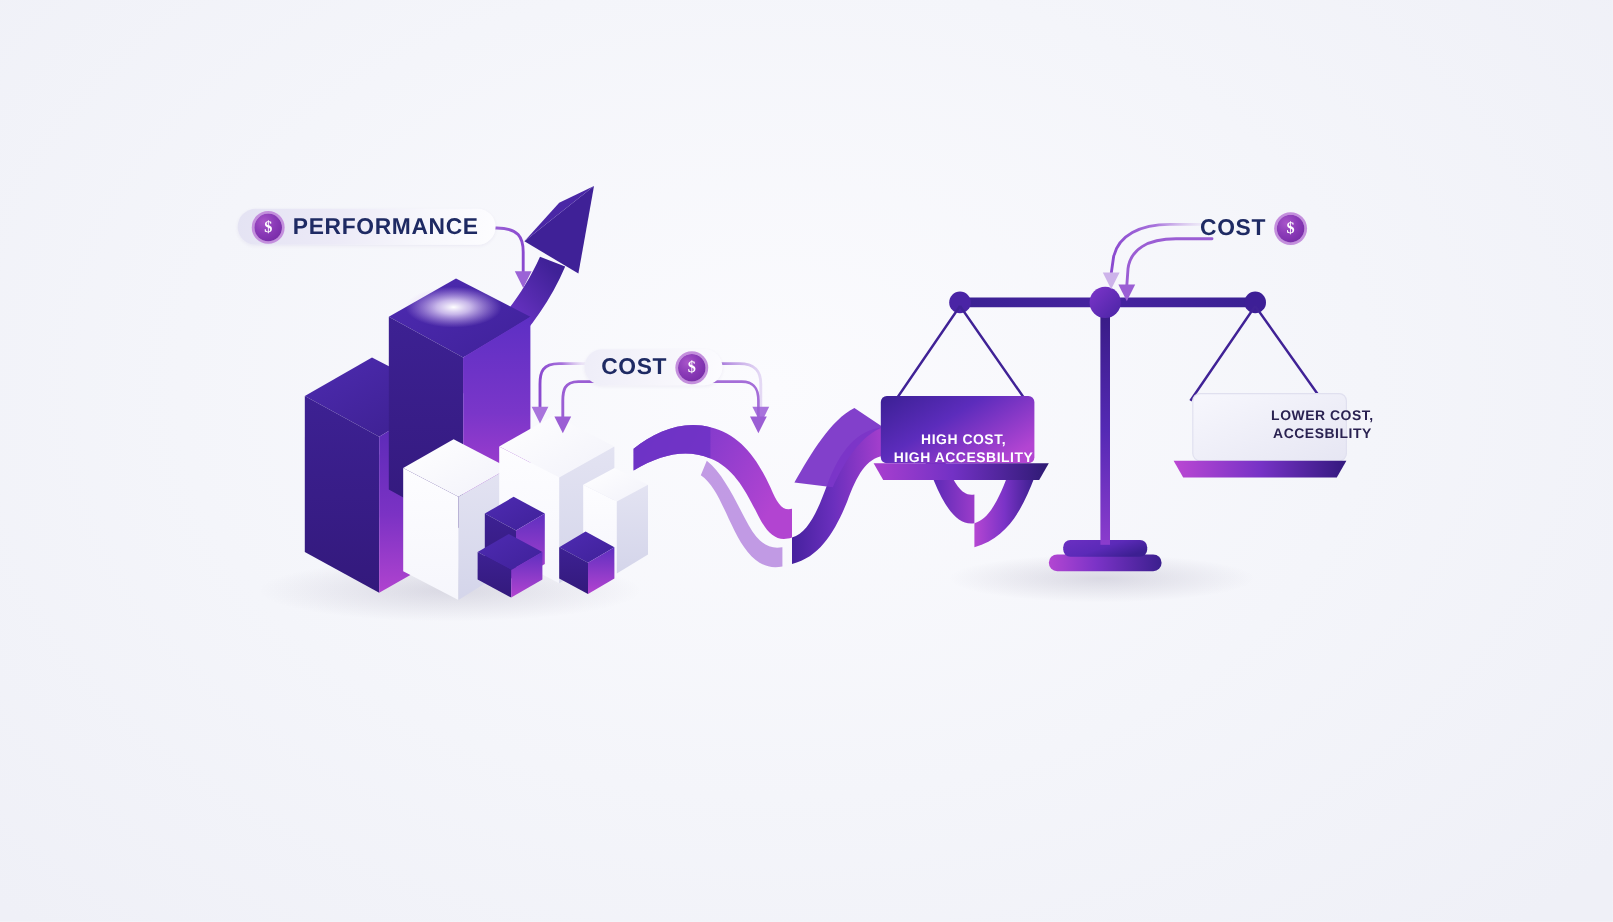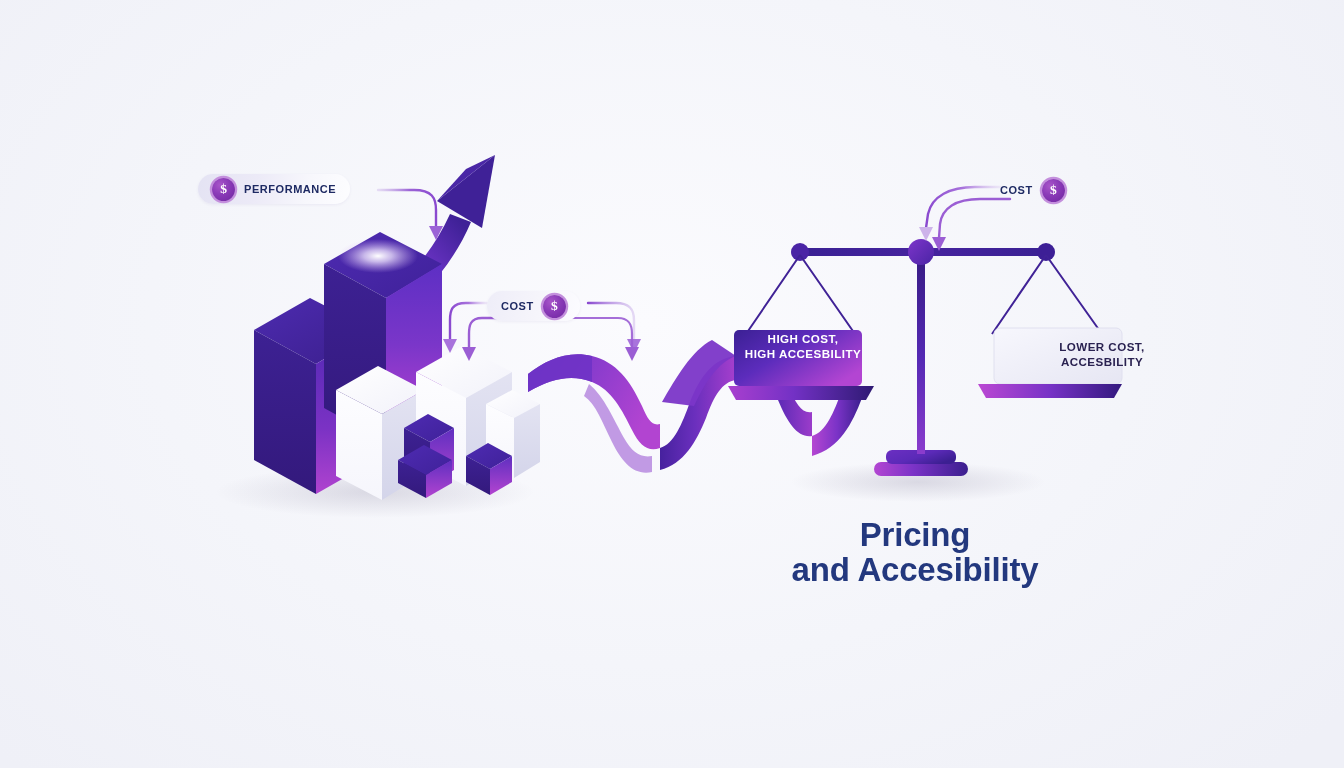--- a/index.html
+++ b/index.html
@@ -32,21 +32,21 @@
     align-items: center;
     gap: 9px;
     height: 30px;
     padding: 0 14px;
     border-radius: 15px;
     background: linear-gradient(100deg, #e4e3f3 0%, #eceaf7 38%, #f7f7fc 72%, #fdfdff 100%);
     box-shadow: 0 1px 3px rgba(80, 60, 140, 0.07);
     white-space: nowrap;
   }
   .pill-text {
-    font-size: 11px;
+    font-size: 19px;
     font-weight: 700;
     letter-spacing: 0.55px;
     color: #1e2a63;
     line-height: 1;
   }
   .coin {
     position: relative;
     width: 23px; height: 23px;
     border-radius: 50%;
     background: radial-gradient(circle at 34% 30%, #a855c9 0%, #8b3bb8 42%, #6f24a0 100%);
@@ -79,21 +79,21 @@
   
   .pan-caption {
     position: absolute;
     text-align: center;
     font-size: 11.6px;
     font-weight: 700;
     letter-spacing: 0.45px;
     line-height: 1.28;
     pointer-events: none;
   }
-  #caption-left  { left: 742px; top: 332px; width: 122px; color: #ffffff; }
+  #caption-left  { left: 742px; top: 360px; width: 122px; color: #ffffff; }
   #caption-right { left: 1041px; top: 340px; width: 122px; color: #2a2251; }
 </style>
 </head>
 <body>
 
 <div id="stage">
 
   <svg id="artboard" viewBox="0 0 1344 768" xmlns="http://www.w3.org/2000/svg">
     <defs>
 
@@ -409,18 +409,14 @@
     <div>HIGH COST,</div>
     <div>HIGH ACCESBILITY</div>
   </div>
 
   <div class="pan-caption" id="caption-right">
     <div>LOWER COST,</div>
     <div>ACCESBILITY</div>
   </div>
 
 
-  <div class="heading" id="heading-right">
-    <div>Pricing</div>
-    <div>and Accesibility</div>
-  </div>
 
 </div>
 
 </body></html>

